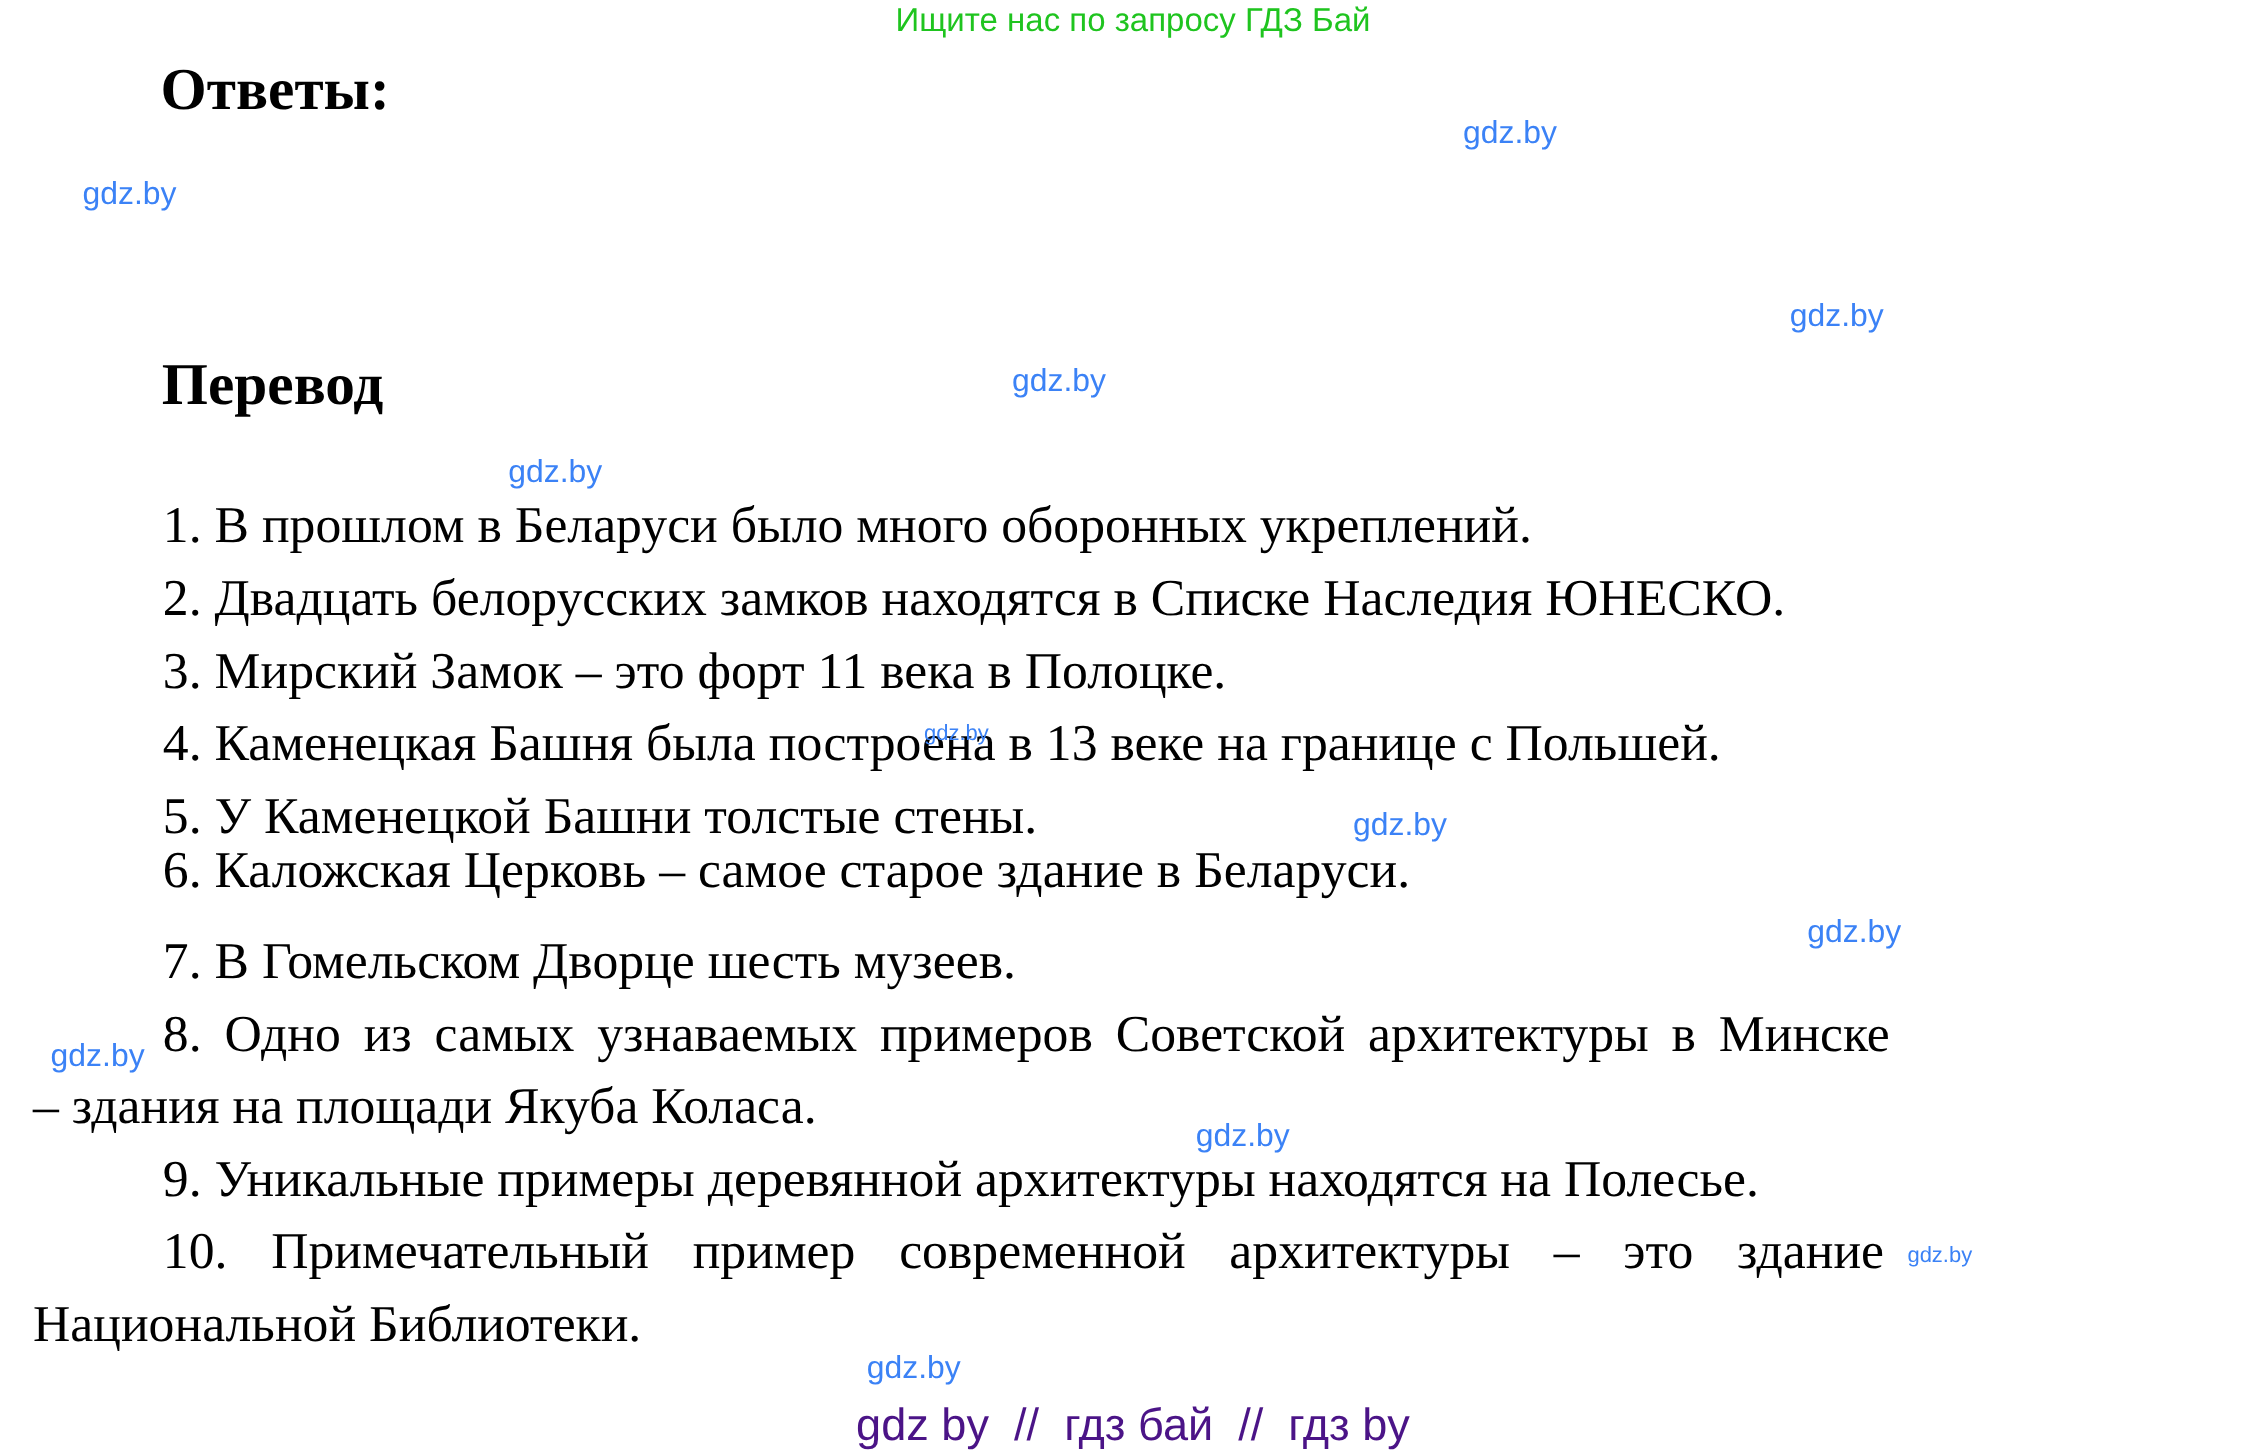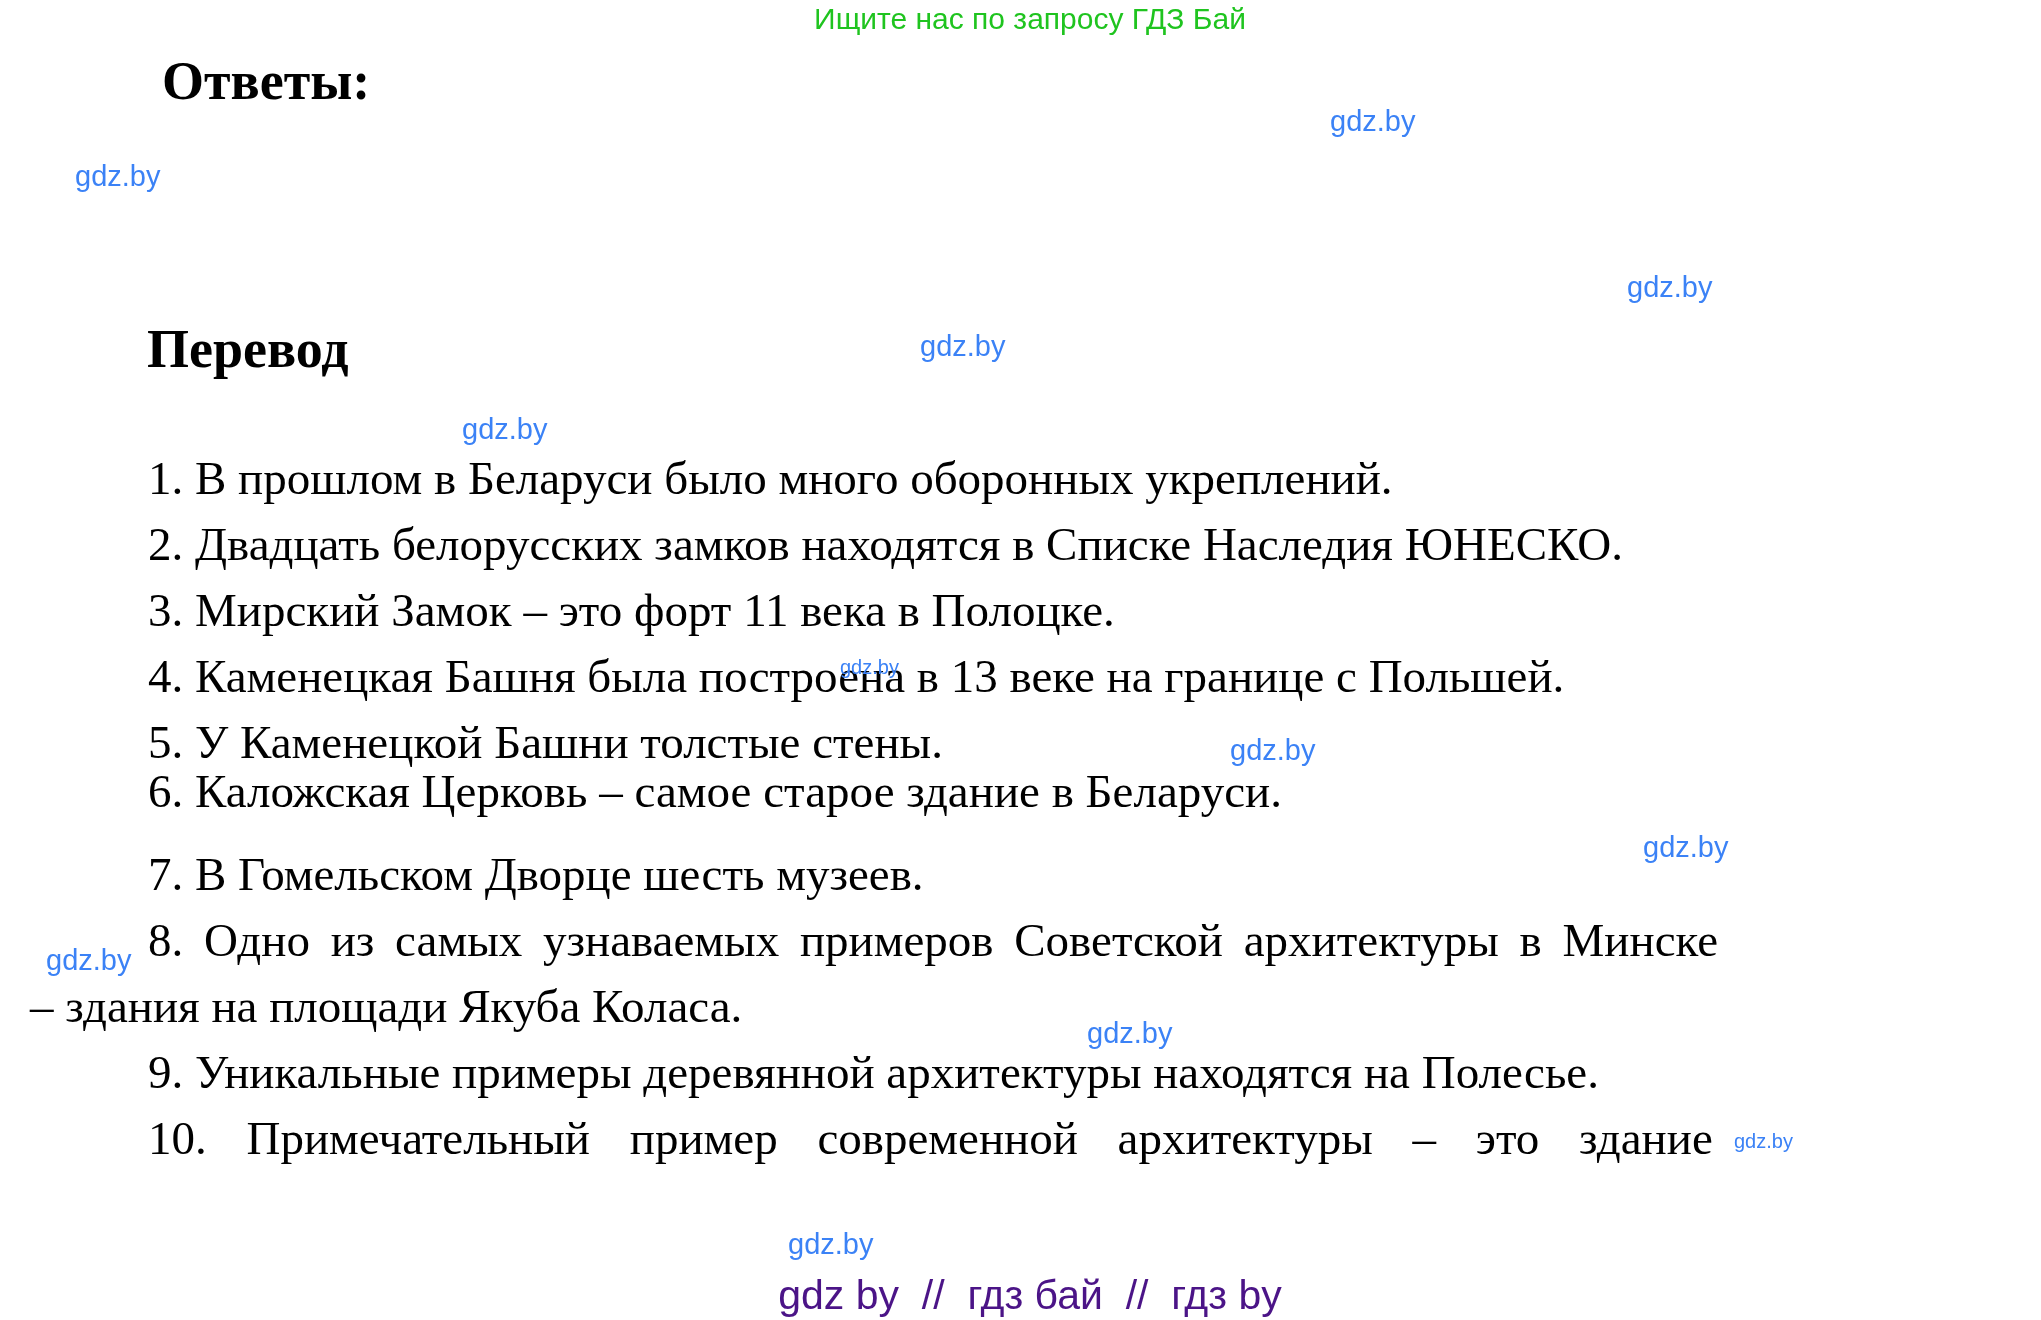--- a/index.html
+++ b/index.html
@@ -29,21 +29,21 @@
   }
   
   .heading{
     position:absolute;
     font-family:"Liberation Serif",serif;
     font-weight:bold;
     font-size:54px;
     line-height:1;
     white-space:nowrap;
   }
-  .heading.answers{ left:162px; top:54px; }
+  .heading.answers{ left:146px; top:54px; }
   .heading.translation{ left:147px; top:322px; }
   
   .bodyline{
     position:absolute;
     font-family:"Liberation Serif",serif;
     font-size:47px;
     line-height:1;
     white-space:nowrap;
   }
   .answers-values{ left:147px; top:188px; }
@@ -119,20 +119,21 @@
   <div class="bodyline tl l1">2. Двадцать белорусских замков находятся в Списке Наследия ЮНЕСКО.</div>
   <div class="bodyline tl l2">3. Мирский Замок – это форт 11 века в Полоцке.</div>
   <div class="bodyline tl l3">4. Каменецкая Башня была построена в 13 веке на границе с Польшей.</div>
   <div class="bodyline tl l4">5. У Каменецкой Башни толстые стены.</div>
   <div class="bodyline tl l5">6. Каложская Церковь – самое старое здание в Беларуси.</div>
   <div class="bodyline tl l6">7. В Гомельском Дворце шесть музеев.</div>
   <div class="bodyline tl l7">8. Одно из самых узнаваемых примеров Советской архитектуры в Минске</div>
   <div class="bodyline tl l8 wrap">– здания на площади Якуба Коласа.</div>
   <div class="bodyline tl l9">9. Уникальные примеры деревянной архитектуры находятся на Полесье.</div>
   <div class="bodyline tl l10">10. Примечательный пример современной архитектуры – это здание</div>
+  <div class="bodyline tl l11 wrap">Национальной Библиотеки.</div>
 
   <span class="wm w6 small">gdz.by</span>
   <span class="wm w7">gdz.by</span>
   <span class="wm w8">gdz.by</span>
   <span class="wm w9">gdz.by</span>
   <span class="wm w10">gdz.by</span>
   <span class="wm w11 small">gdz.by</span>
   <span class="wm w12">gdz.by</span>
 
   <div class="footer">gdz by  //  гдз бай  //  гдз by</div>

